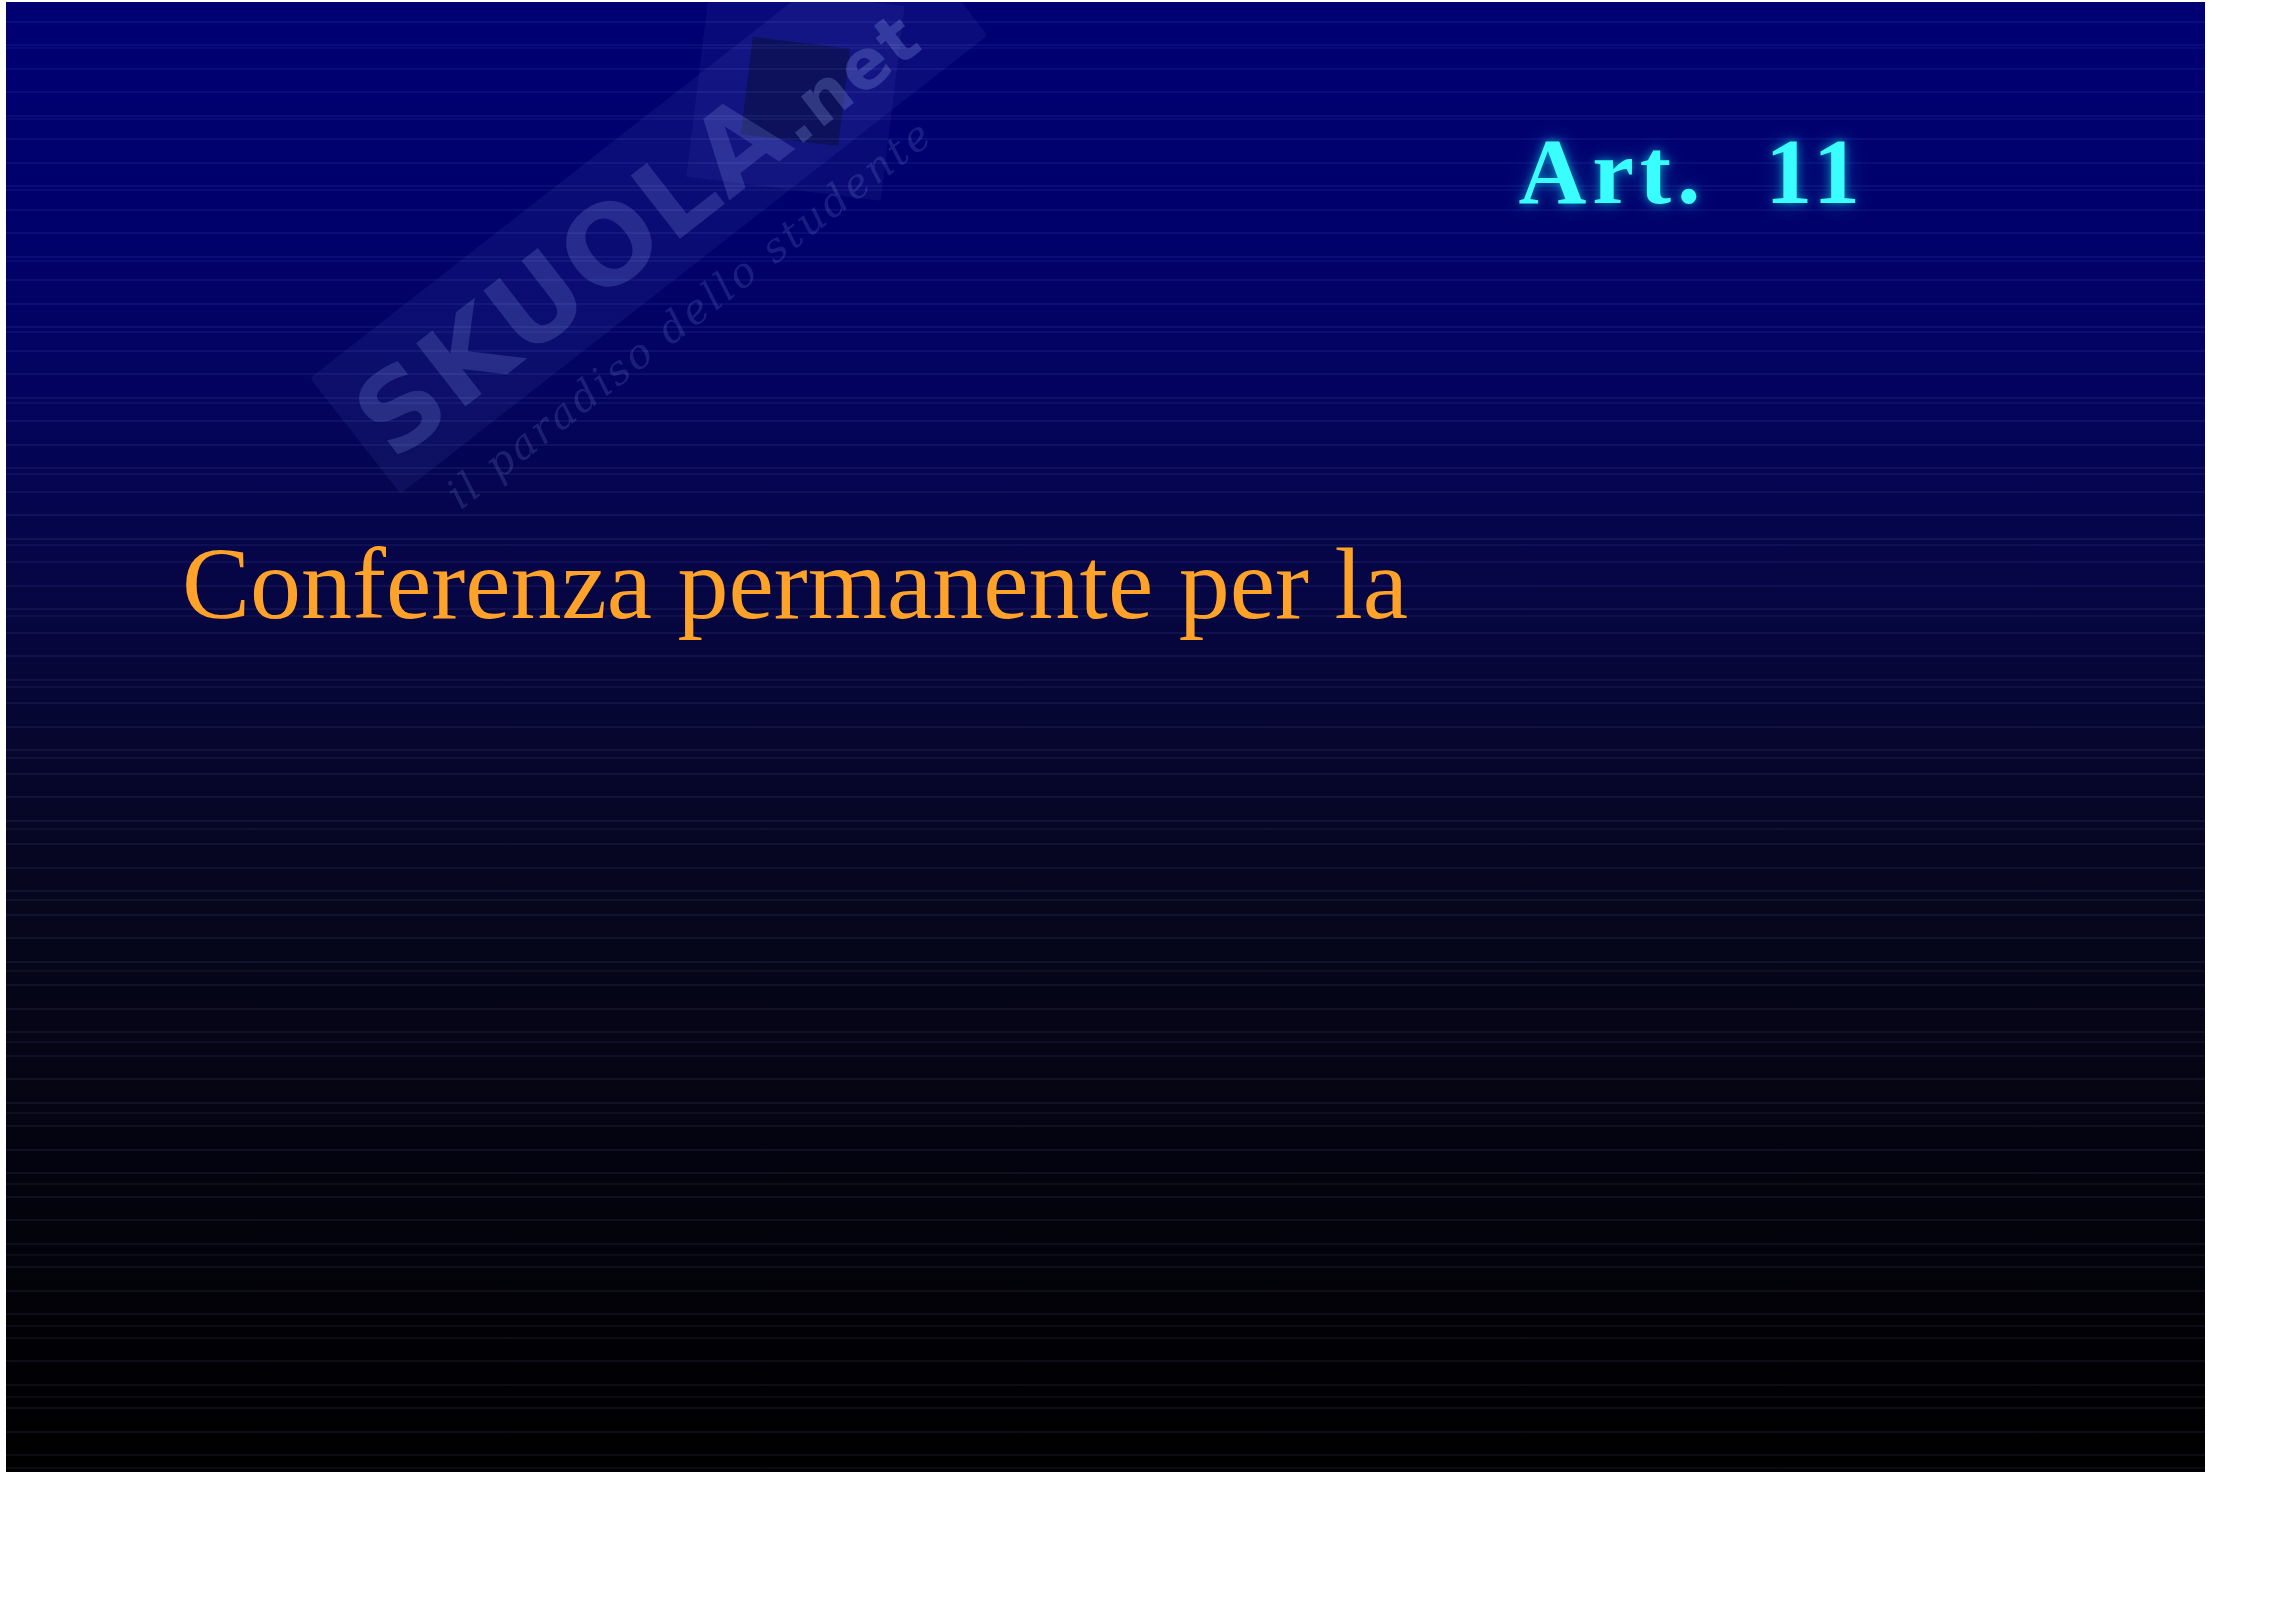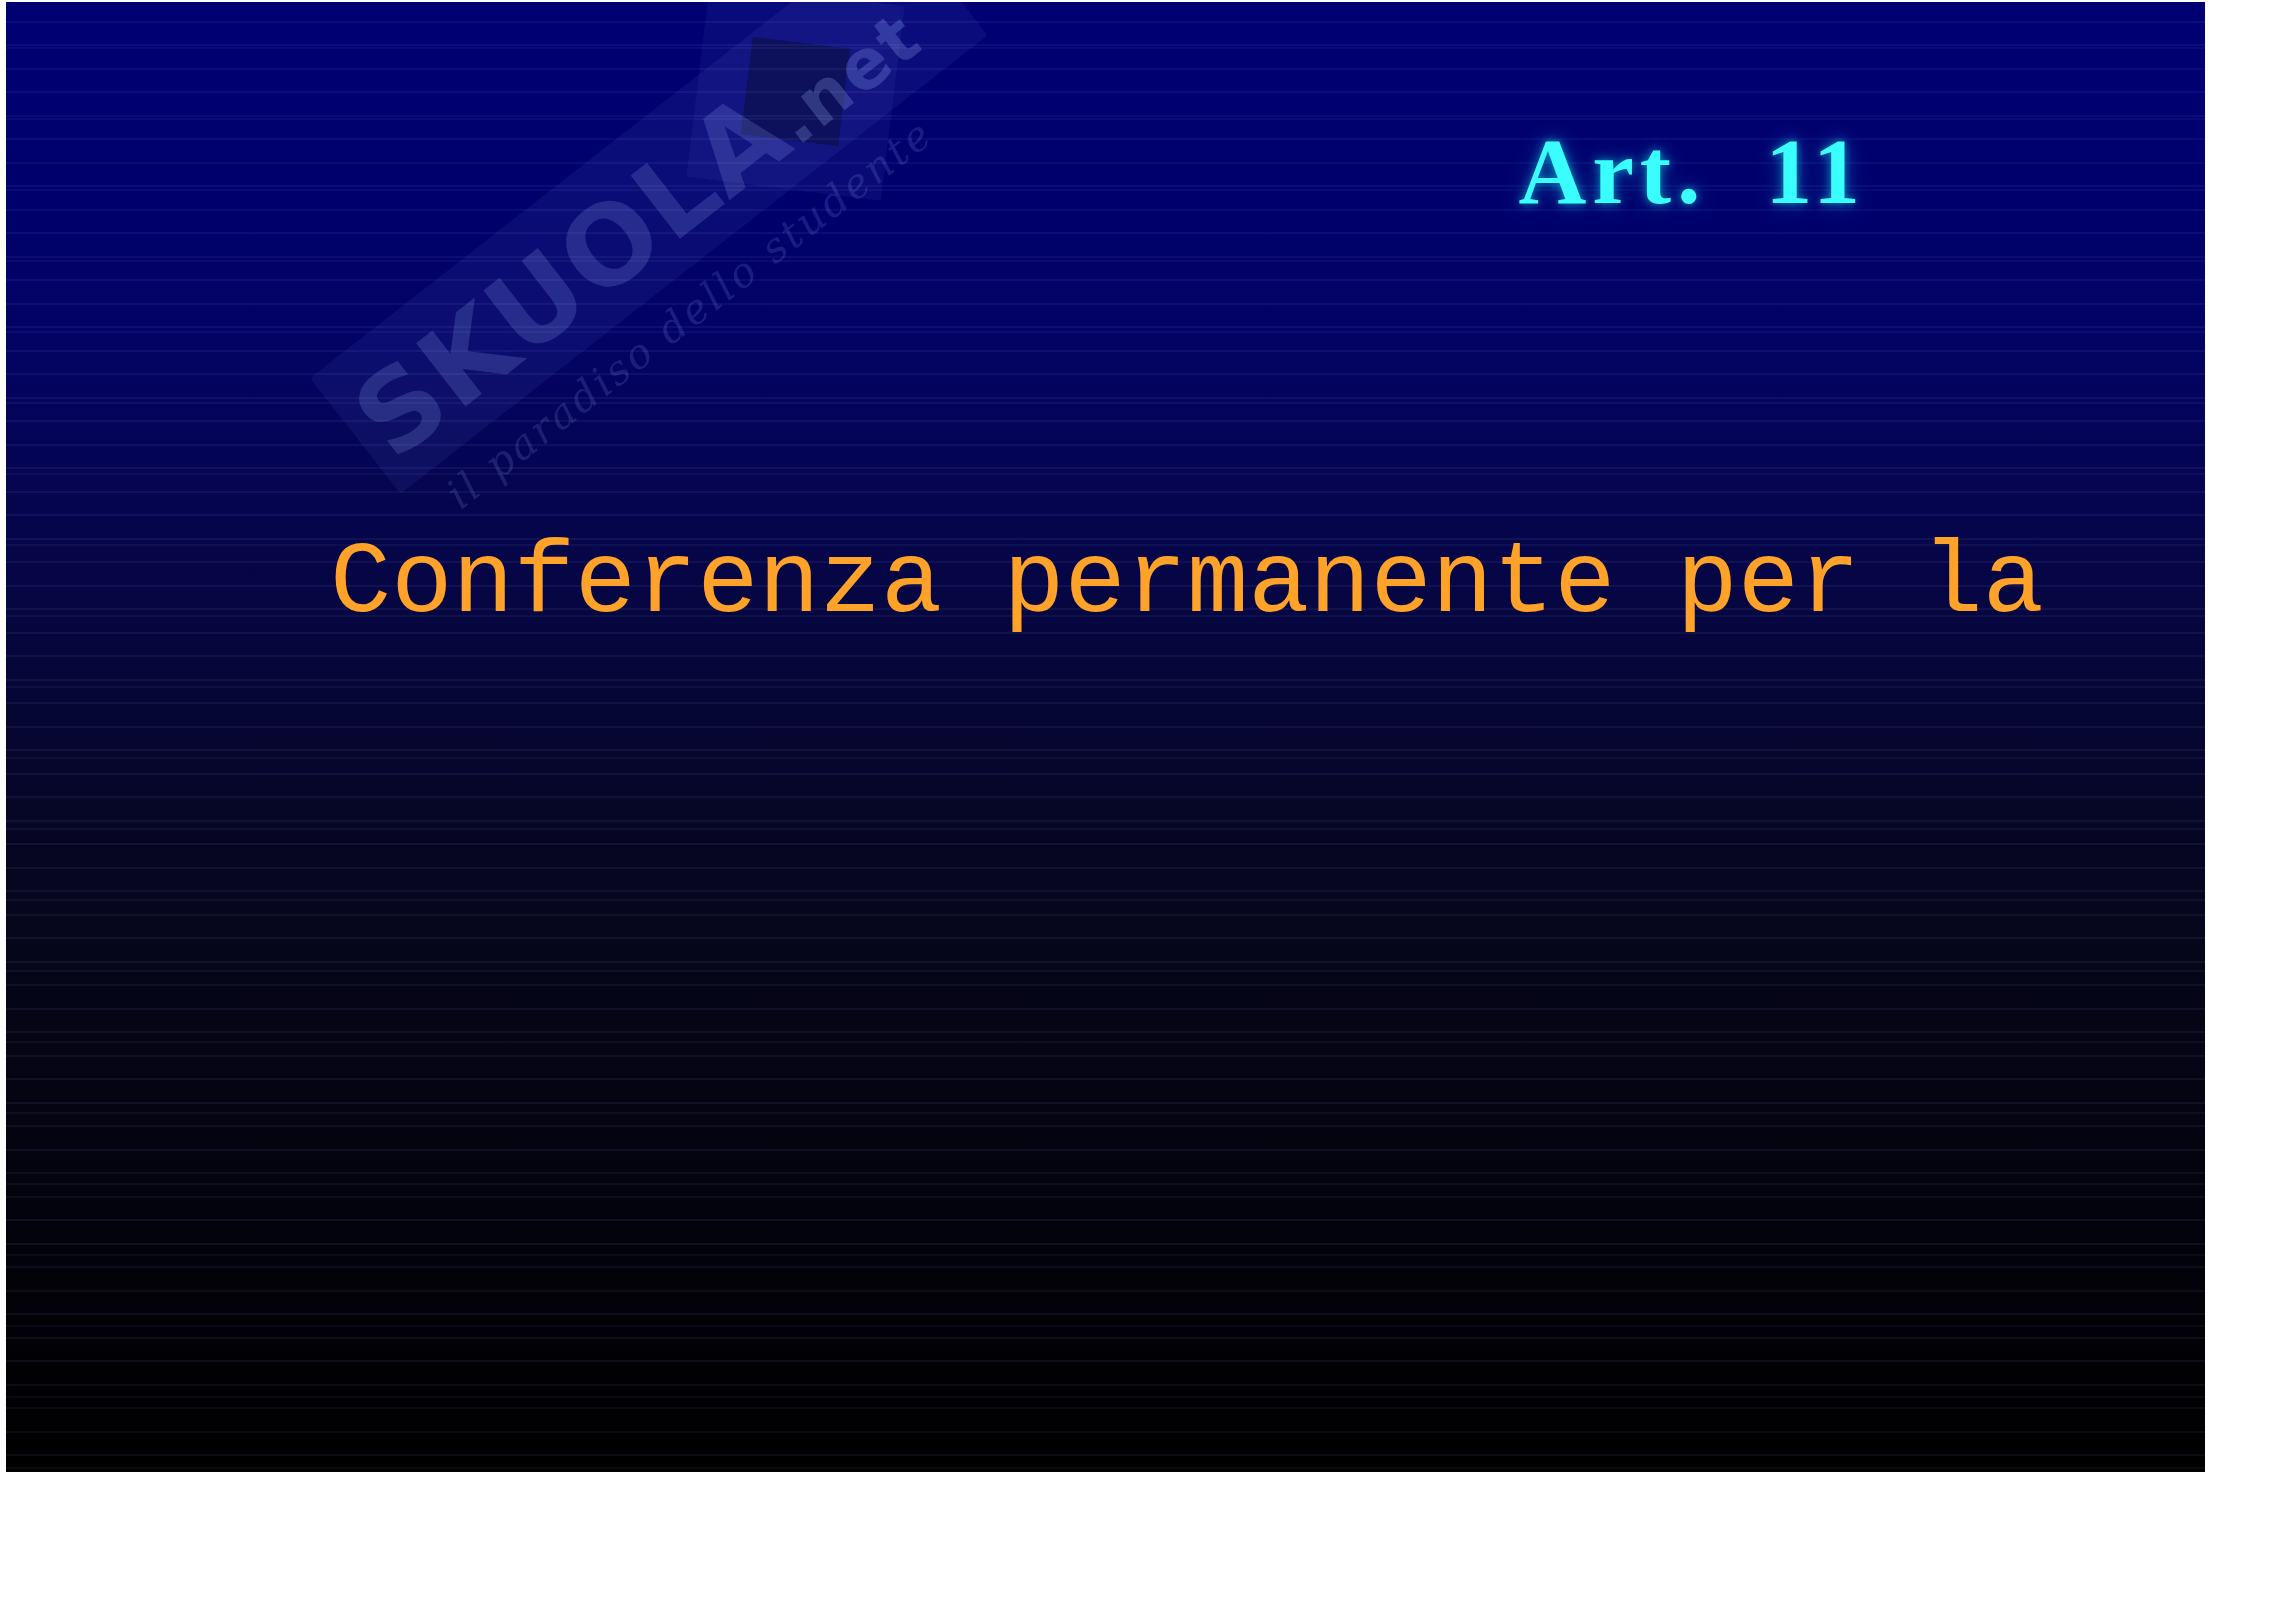--- a/index.html
+++ b/index.html
@@ -155,22 +155,22 @@
     text-shadow: 0 0 9.8px rgba(0,255,255,0.55),
                  0 0 23.5px rgba(0,220,255,0.30);
     white-space: pre;
   }
 
   #slide-body {
     position: absolute;
     left: 176px;
     top: 510px;
     width: 1862px;
-    text-align: right;
-    font-family: Liberation Mono, monospace;
+    text-align: left;
+    font-family: Liberation Serif, serif;
     font-size: 102px;
     line-height: 1.42;
     color: #ffa229;
     white-space: normal;
   }
   #slide-body .line {
     display: block;
   }
 </style>
 </head>

